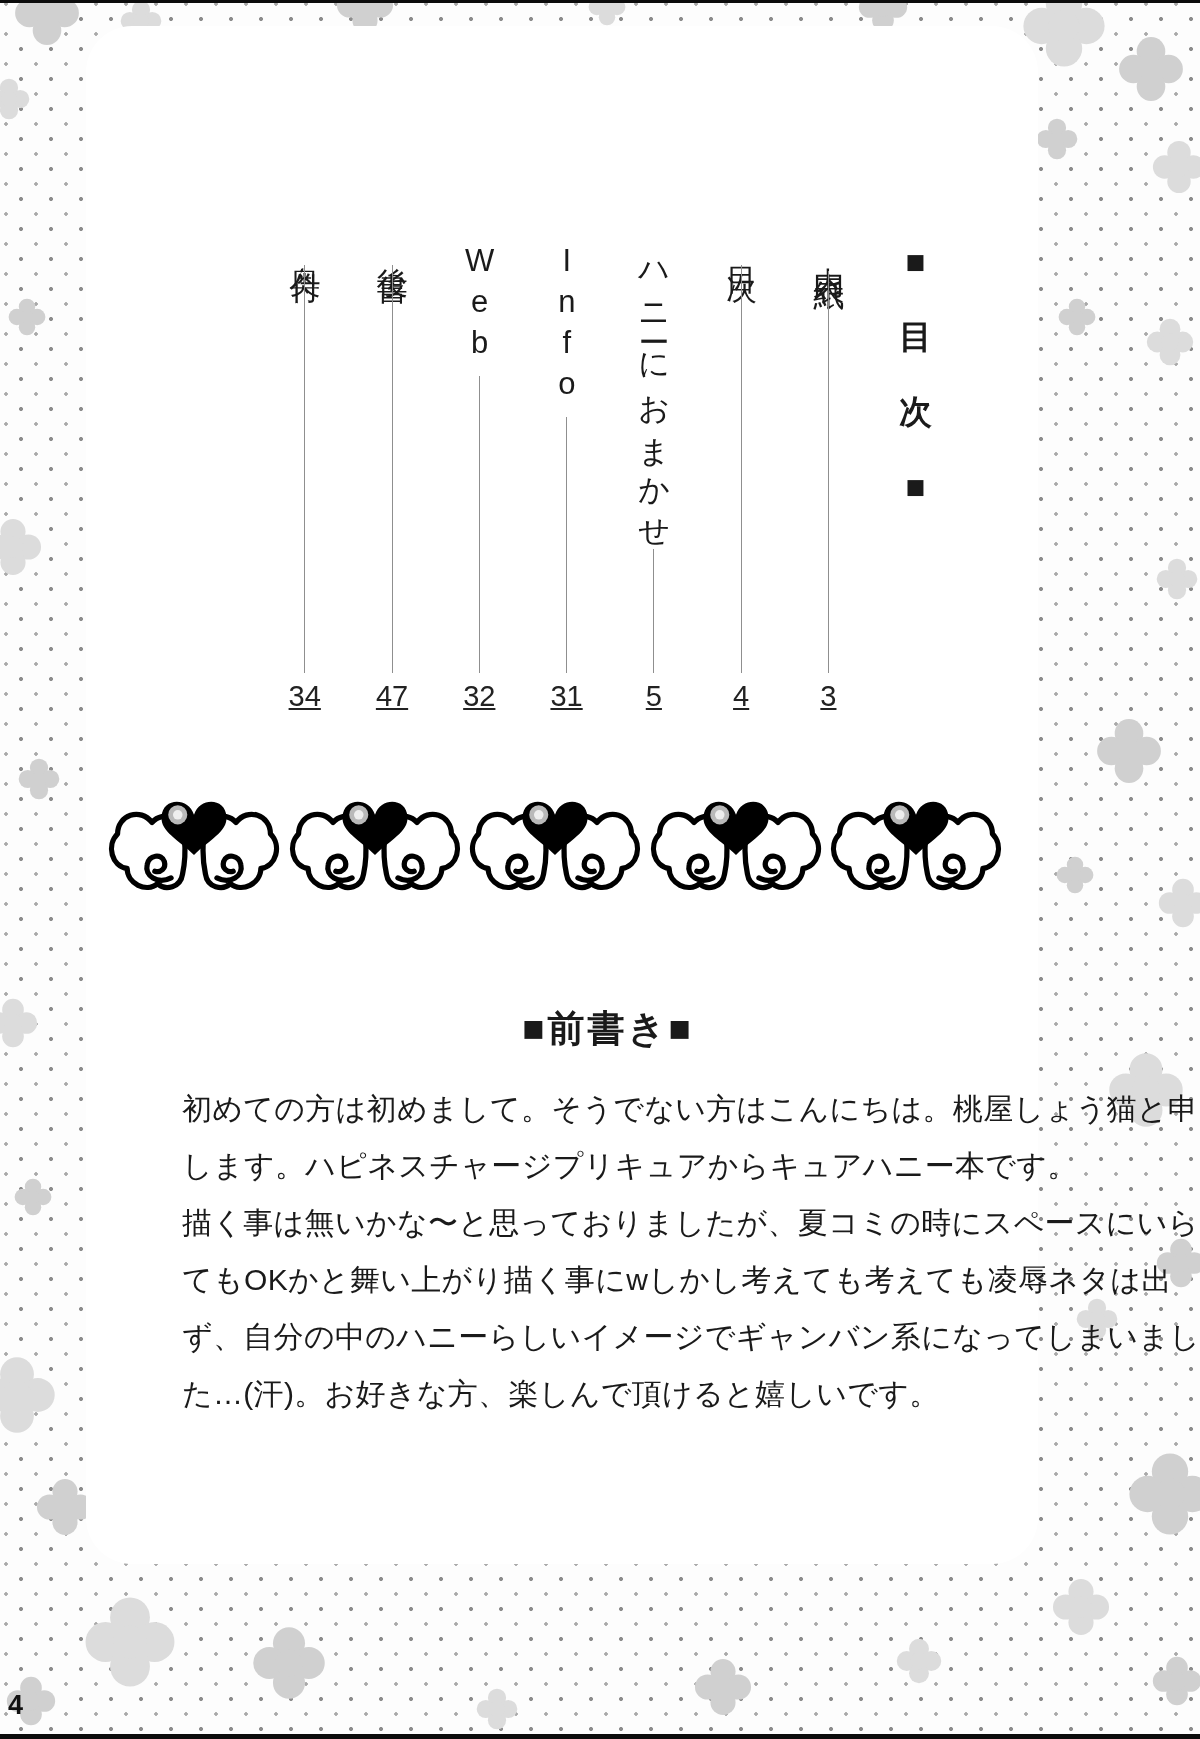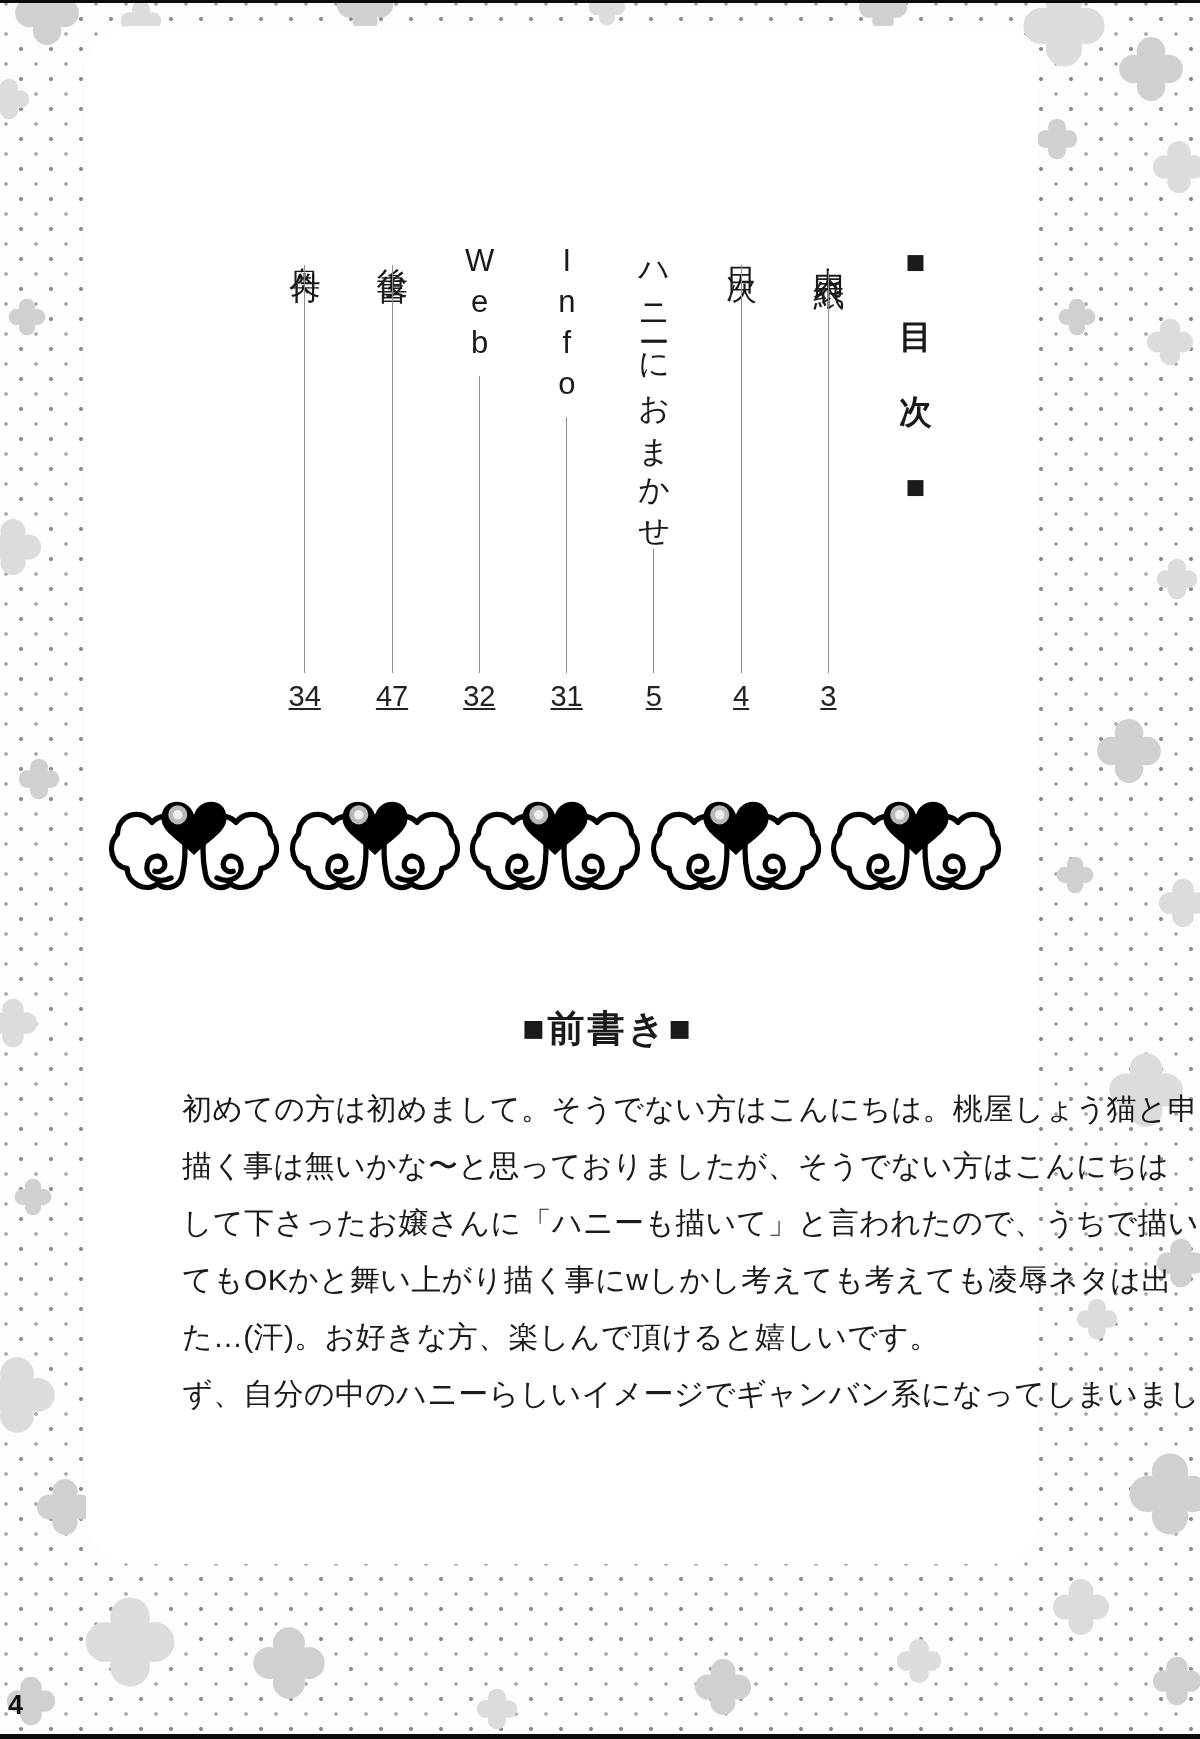--- a/index.html
+++ b/index.html
@@ -417,20 +417,20 @@
       <use href="#heartwings"></use>
     </svg>
   <svg class="hw" viewBox="0 0 180 120">
       <use href="#heartwings"></use>
     </svg>
 </div>
 
 <div class="foreword">
   <div class="foreword-heading">■前書き■</div>
   <div class="foreword-line">初めての方は初めまして。そうでない方はこんにちは。桃屋しょう猫と申</div>
-  <div class="foreword-line">描く事は無いかな〜と思っておりましたが、そうでない方はこんにちは</div>
-  <div class="foreword-line">して下さったお嬢さんに「ハニーも描いて」と言われたので、うちで描い</div>
+  <div class="foreword-line">します。ハピネスチャージプリキュアからキュアハニー本です。</div>
+  <div class="foreword-line">描く事は無いかな〜と思っておりましたが、夏コミの時にスペースにいら</div>
   <div class="foreword-line">てもOKかと舞い上がり描く事にwしかし考えても考えても凌辱ネタは出</div>
+  <div class="foreword-line">ず、自分の中のハニーらしいイメージでギャンバン系になってしまいまし</div>
   <div class="foreword-line">た…(汗)。お好きな方、楽しんで頂けると嬉しいです。</div>
-  <div class="foreword-line">ず、自分の中のハニーらしいイメージでギャンバン系になってしまいまし</div>
 </div>
 
 <div class="corner-page-number">4</div>
 
 </body></html>

